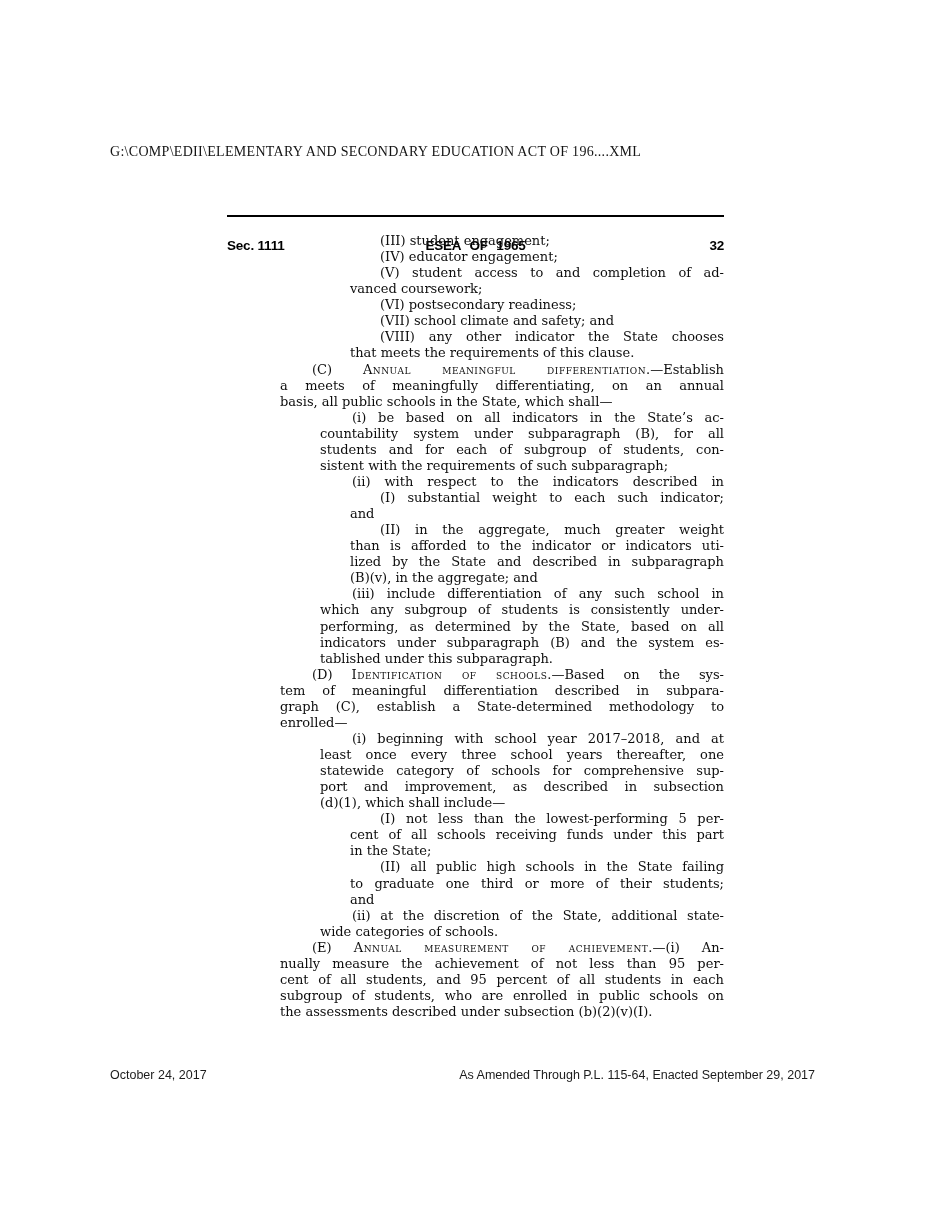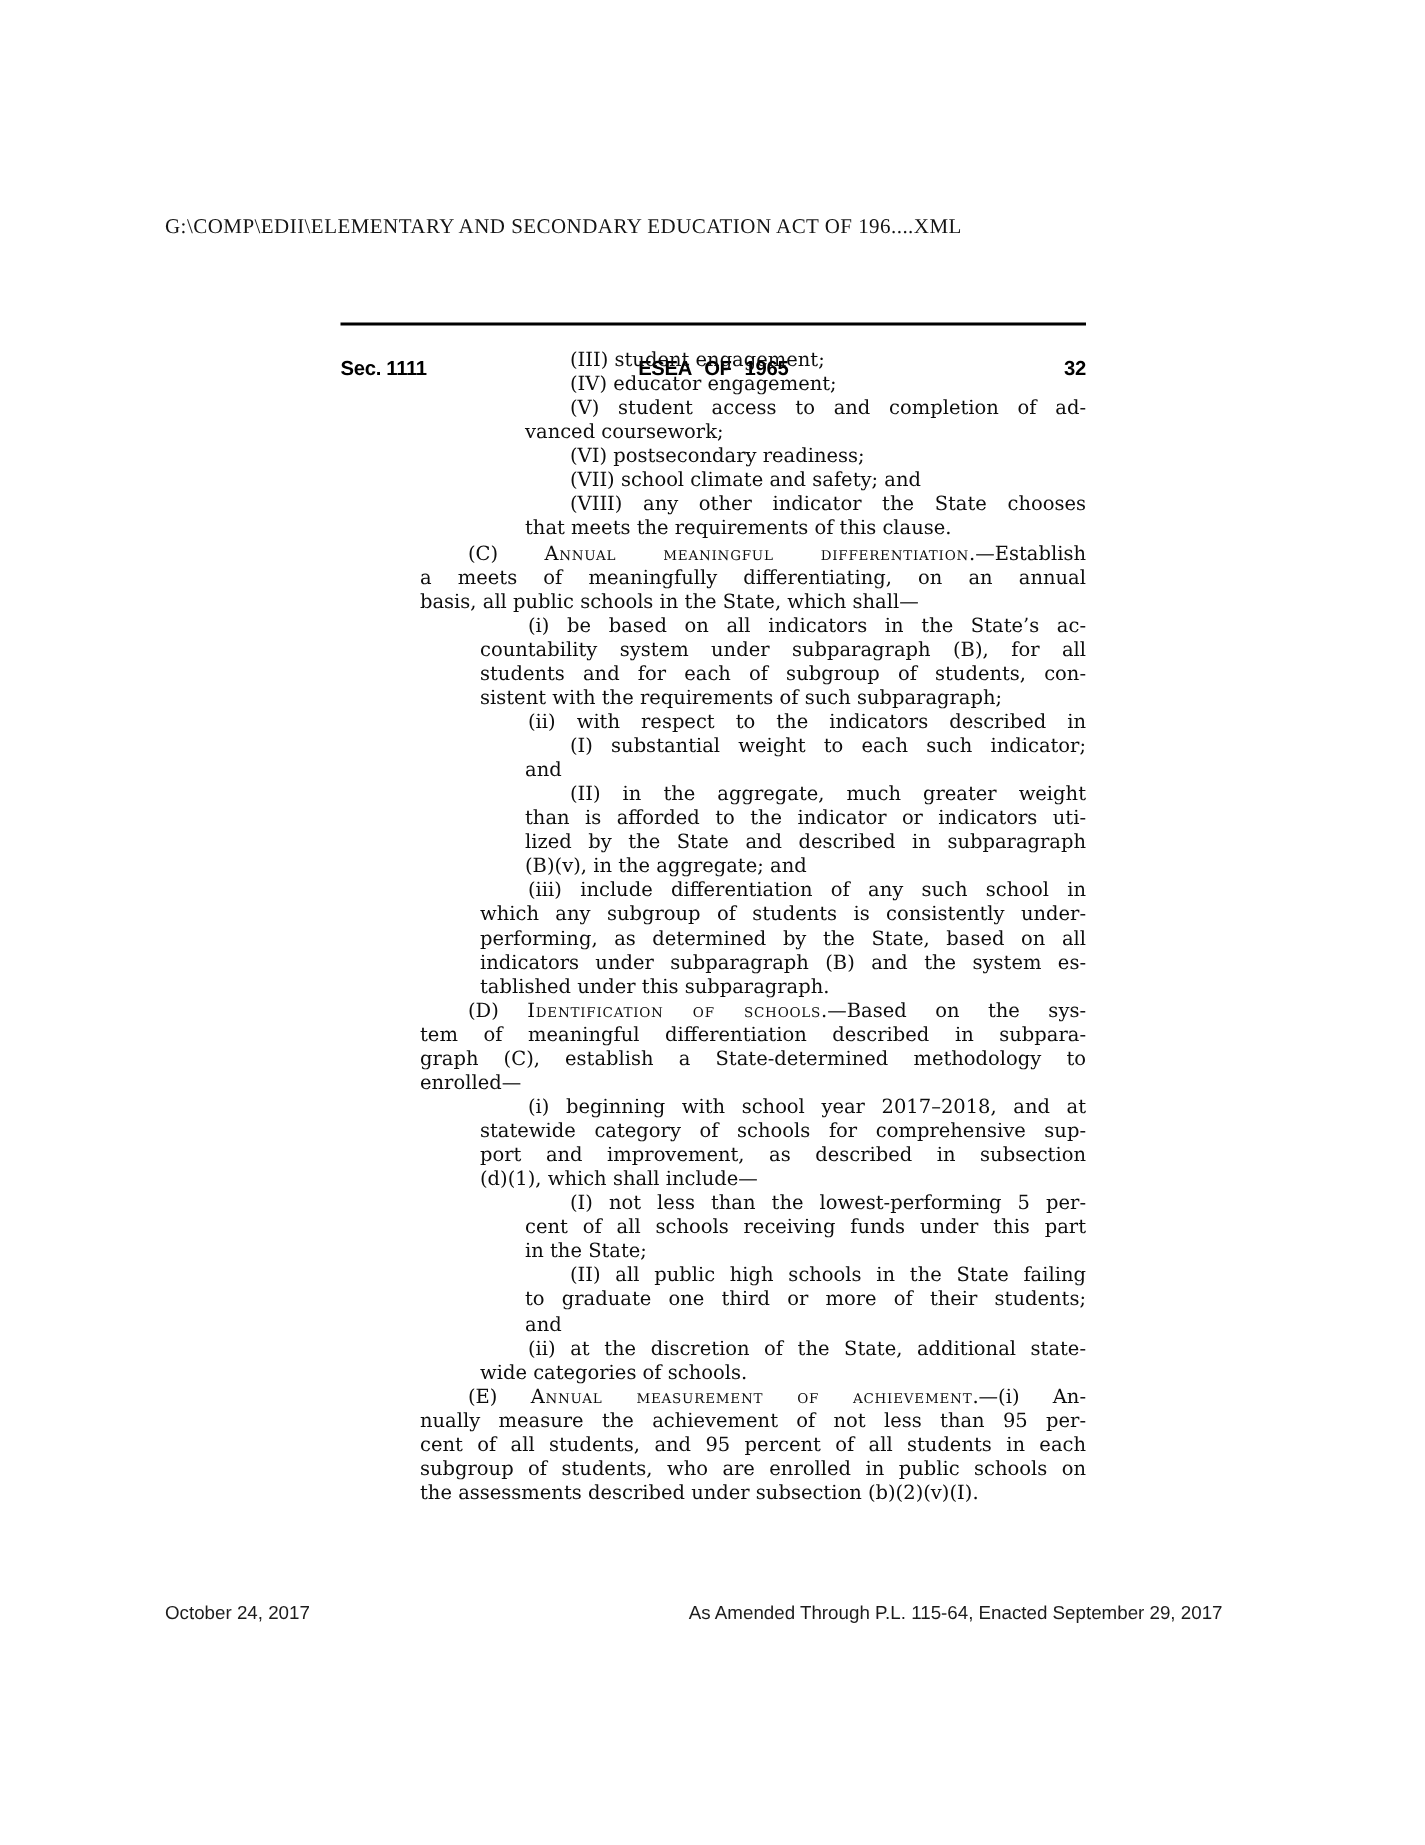--- a/index.html
+++ b/index.html
@@ -161,20 +161,21 @@
         <div class="line last">tablished under this subparagraph.</div>
       </div>
       <div class="para p1">
         <div class="line first"><span>(D) </span><span class="sc">Identification of schools</span><span>.—Based on the sys-</span></div>
         <div class="line">tem of meaningful differentiation described in subpara-</div>
         <div class="line">graph (C), establish a State-determined methodology to</div>
         <div class="line last">enrolled—</div>
       </div>
       <div class="para p2">
         <div class="line first">(i) beginning with school year 2017–2018, and at</div>
+        <div class="line">least once every three school years thereafter, one</div>
         <div class="line">statewide category of schools for comprehensive sup-</div>
         <div class="line">port and improvement, as described in subsection</div>
         <div class="line last">(d)(1), which shall include—</div>
       </div>
       <div class="para p3">
         <div class="line first">(I) not less than the lowest-performing 5 per-</div>
         <div class="line">cent of all schools receiving funds under this part</div>
         <div class="line last">in the State;</div>
       </div>
       <div class="para p3">

